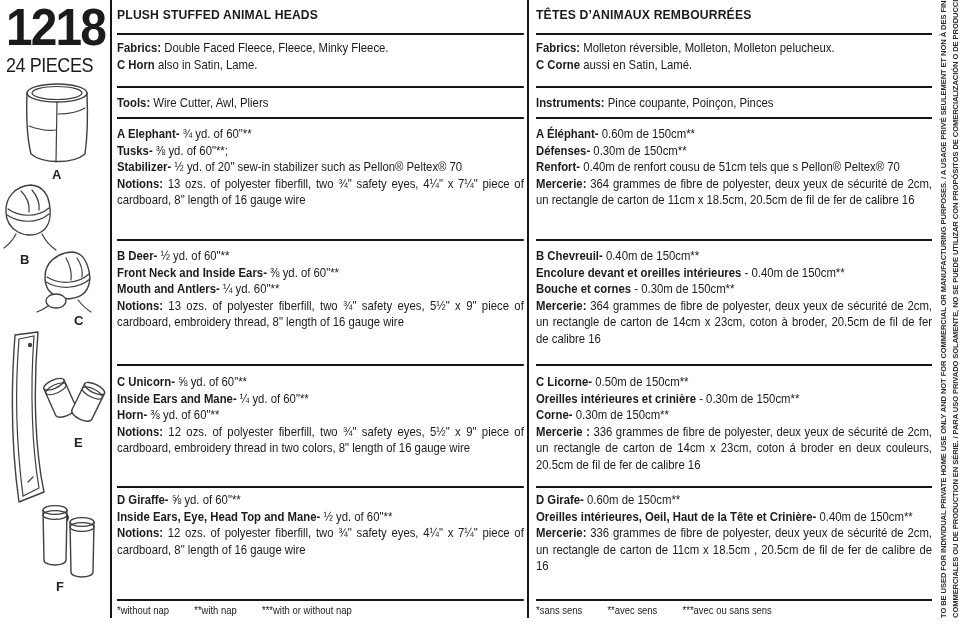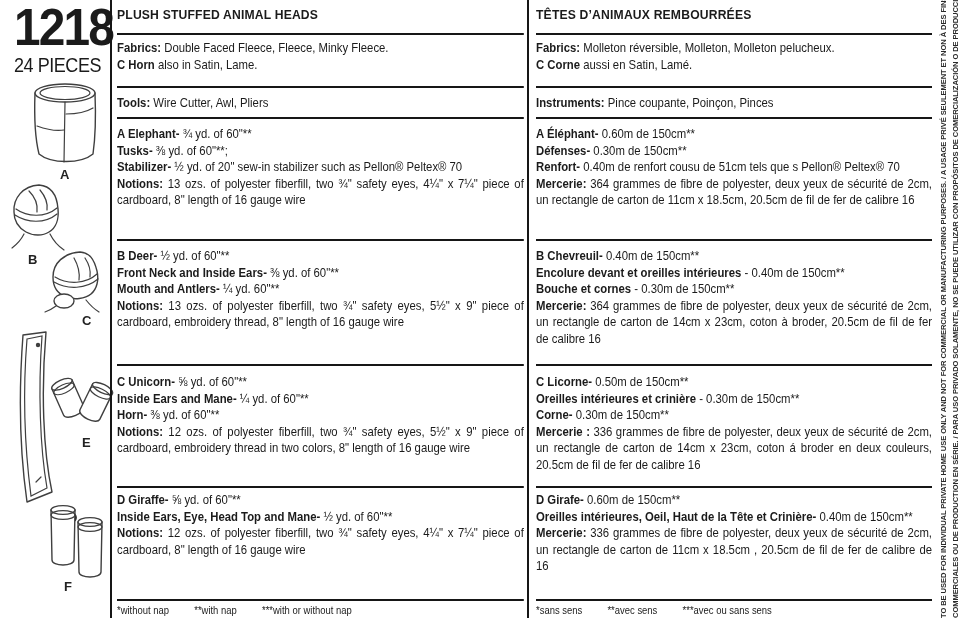--- a/index.html
+++ b/index.html
@@ -1,21 +1,21 @@
 <!DOCTYPE html>
 <html><head>
 <meta charset="utf-8">
 <style>
   html,body { margin:0; padding:0; background:#ffffff; }
   .sheet {
     position:relative; width:972px; height:627px; background:#ffffff;
     font-family:"Liberation Sans", sans-serif; color:#1b1b1b; overflow:hidden;
   }
   
-  .sidebar { position:absolute; left:8px; top:0; width:110px; height:627px; }
+  .sidebar { position:absolute; left:0; top:0; width:110px; height:627px; }
   .pnum { font-size:52px; font-weight:bold; line-height:0.92; margin:4px 0 0 6px;
           letter-spacing:-2px; transform:scaleX(0.92); transform-origin:0 0; }
   .pieces { font-size:20px; font-weight:normal; margin:2px 0 0 6px;
             letter-spacing:-0.5px; transform:scaleX(0.9); transform-origin:0 0; }
   .fig { position:absolute; }
   .fig svg { display:block; }
   .figlabel { position:absolute; font-size:13px; font-weight:bold; color:#222; }
   
   .vdiv { position:absolute; top:0; width:2px; height:618px; background:#161616; }
   .vdiv1 { left:110px; }

